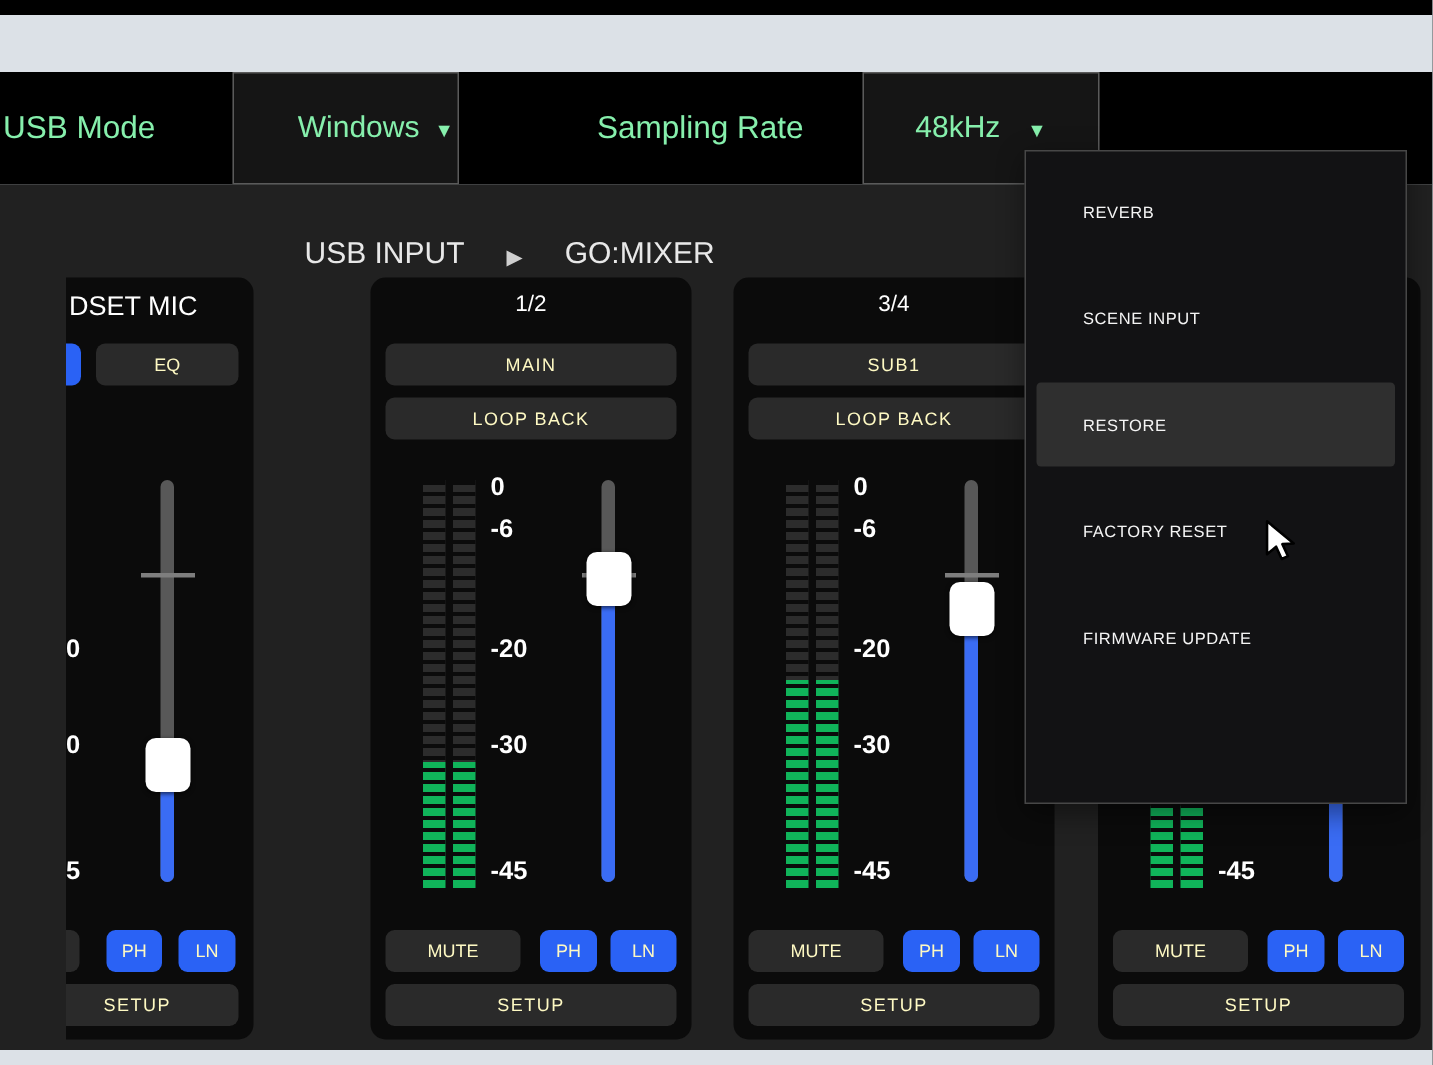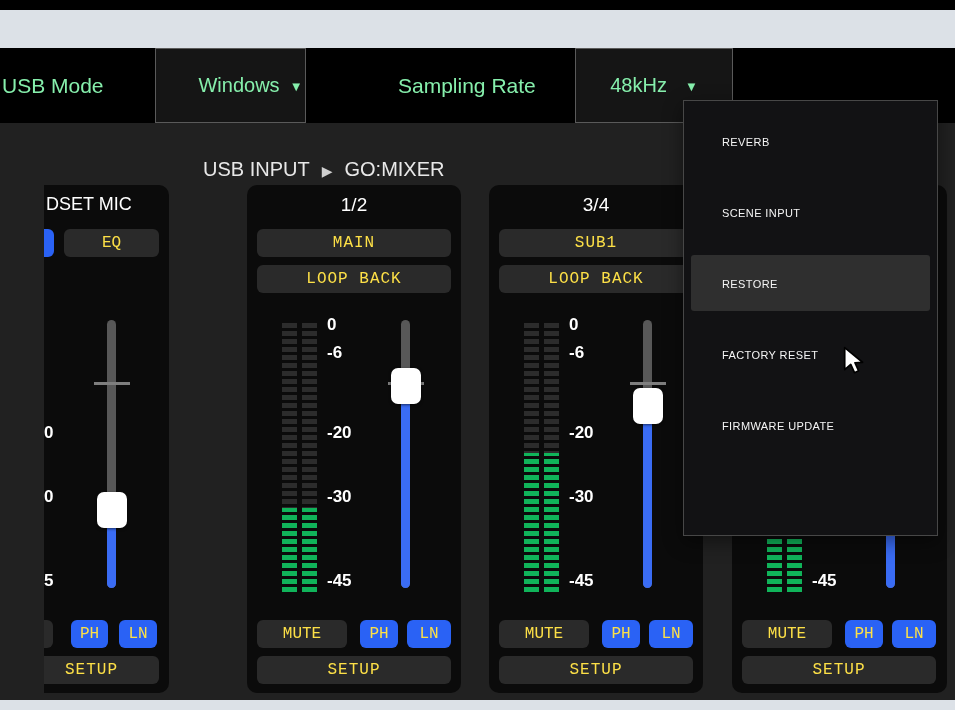--- a/index.html
+++ b/index.html
@@ -19,32 +19,32 @@
   #sampling-rate-label{left:398px;}
   .tb-select{position:absolute;top:0;height:75px;border:1px solid #5a5a5a;background:#151515;display:flex;align-items:center;justify-content:center;font-size:20px;cursor:pointer;}
   #usb-mode-select{left:155px;width:151px;gap:10px;padding-left:40px;}
   #rate-select{left:575px;width:158px;gap:18px;}
   .caret{font-size:13px;margin-top:2px;}
   .hamburger{position:absolute;left:875px;top:63px;width:50px;height:42px;display:flex;flex-direction:column;justify-content:space-between;cursor:pointer;}
   .hamburger span{display:block;height:6px;background:#fff;}
 
   
   .main-panel{position:absolute;left:0;top:123px;width:100%;height:577px;background:#212121;}
-  .section-header{position:absolute;left:203px;top:158px;display:flex;align-items:center;gap:12px;color:#e8e8e8;font-size:20px;z-index:2;}
+  .section-header{position:absolute;left:203px;top:158px;display:flex;align-items:center;gap:28px;color:#e8e8e8;font-size:20px;z-index:2;}
   .play-icon{color:#cfcfcf;font-size:14px;margin-top:2px;}
 
   
   .strip{position:absolute;top:185px;height:508px;background:#0b0b0b;border-radius:10px;color:#fff;z-index:2;margin-left:44px;}
   #strip-headset{left:0;width:125px;border-radius:0 10px 10px 0;overflow:hidden;}
   #strip-12{left:203px;width:214px;}
   #strip-34{left:445px;width:214px;}
   #strip-right{left:688px;width:215px;}
 
-  .strip-title{position:absolute;top:9px;left:0;right:0;text-align:center;font-size:19px;}
-  .btn{position:absolute;background:#2a2a2a;border-radius:6px;color:#fde047;display:flex;align-items:center;justify-content:center;font-size:16px;cursor:pointer;font-family:Liberation Mono, monospace;}
+  .strip-title{position:absolute;top:9px;left:0;right:0;text-align:center;font-size:15px;}
+  .btn{position:absolute;background:#2a2a2a;border-radius:6px;color:#fef9c3;display:flex;align-items:center;justify-content:center;font-size:12px;cursor:pointer;}
   .bus-btn{left:10px;width:194px;top:44px;height:28px;letter-spacing:1px;}
   .loop-btn{left:10px;width:194px;top:80px;height:28px;letter-spacing:1px;}
 
   .meters{position:absolute;left:35px;top:135px;width:36px;height:272px;}
   .meter{position:absolute;top:0;bottom:0;width:15px;
     background-image:
       repeating-linear-gradient(to bottom,#0b0b0b 0 3px,transparent 3px 8px),
       linear-gradient(to top,var(--green) var(--meter-level,30%),#2c2c2c var(--meter-level,30%));}
   .m1{left:0;} .m2{left:20px;}
 

